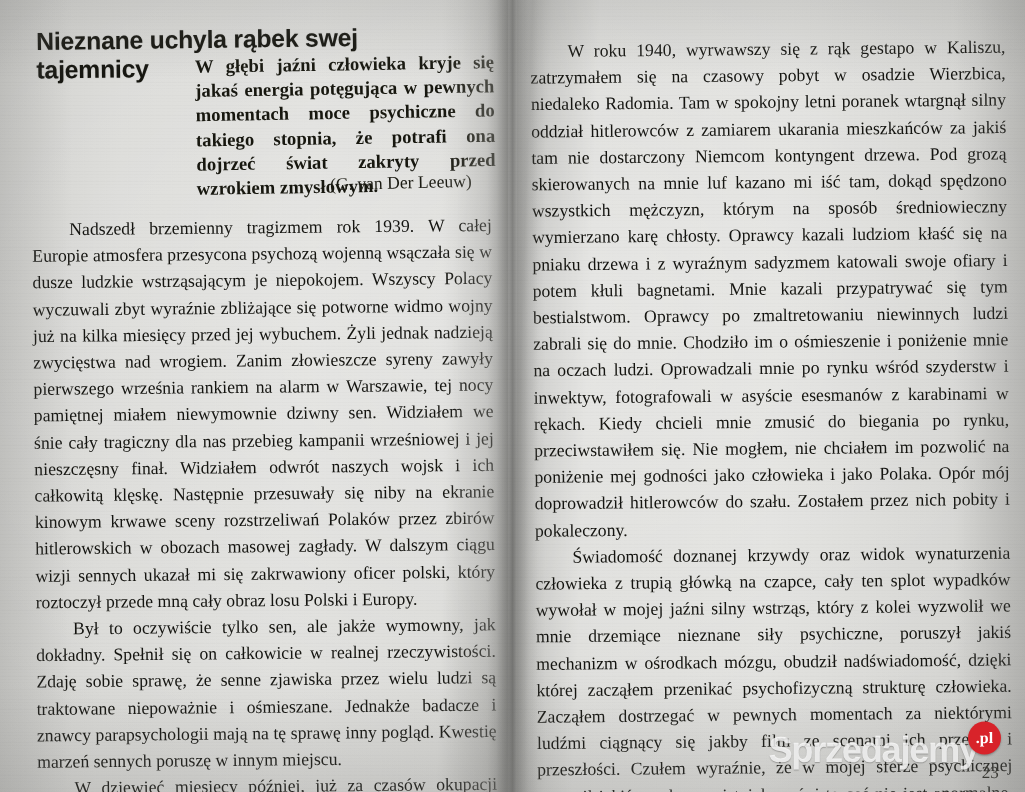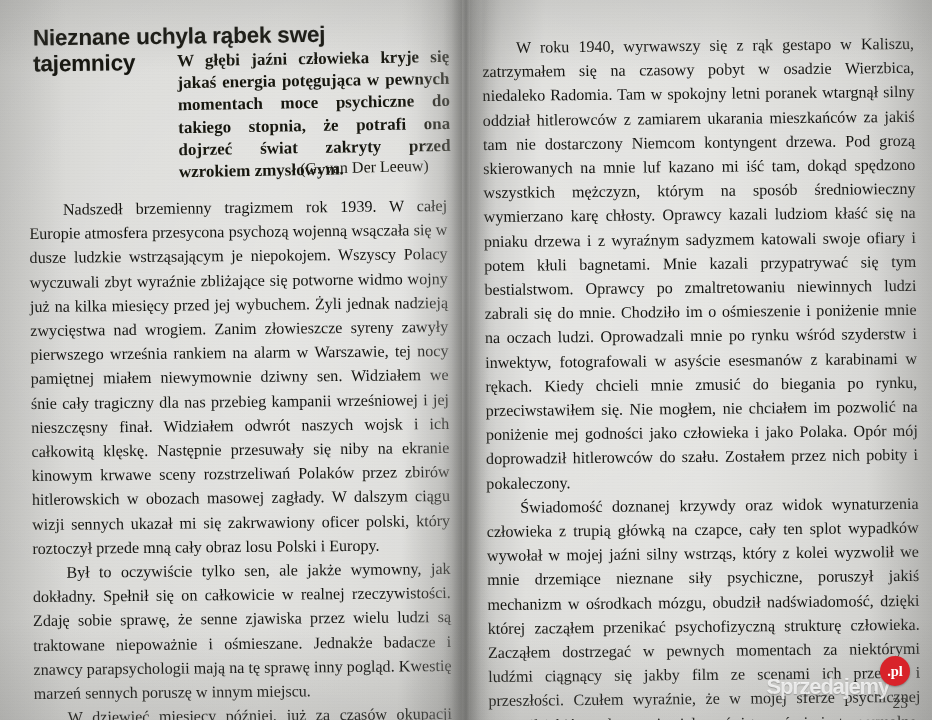--- a/index.html
+++ b/index.html
@@ -92,21 +92,21 @@
     font-family:"Liberation Serif", serif;
   }
   
   #watermark{
     position:absolute;right:22px;bottom:22px;
     display:flex;align-items:flex-end;pointer-events:none;
     user-select:none;
   }
   #watermark-text{
     font-family:"Liberation Sans", sans-serif;
-    font-weight:bold;font-size:22px;letter-spacing:-1.2px;
+    font-weight:bold;font-size:33px;letter-spacing:-1.2px;
     color:rgba(255,255,255,0.78);
     text-shadow:0 1px 1px rgba(90,90,88,0.45);
     line-height:1;
   }
   #watermark-badge{
     width:30px;height:30px;border-radius:50%;
     background:#d8232a;
     color:#ffffff;
     font-family:Liberation Serif, serif;
     font-weight:bold;font-size:14.5px;

